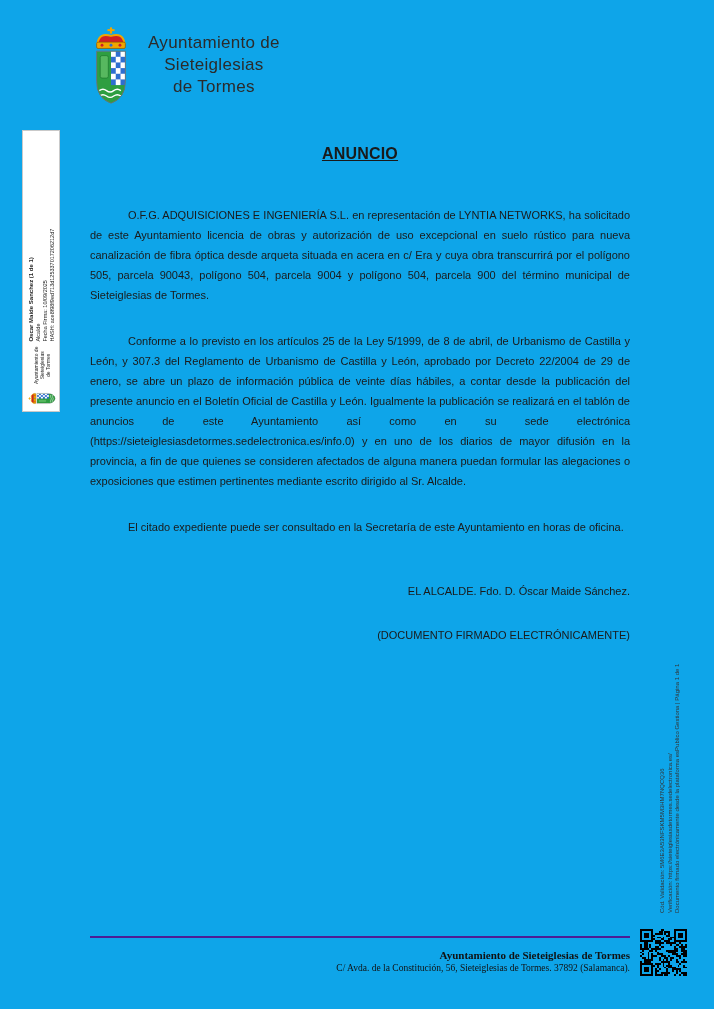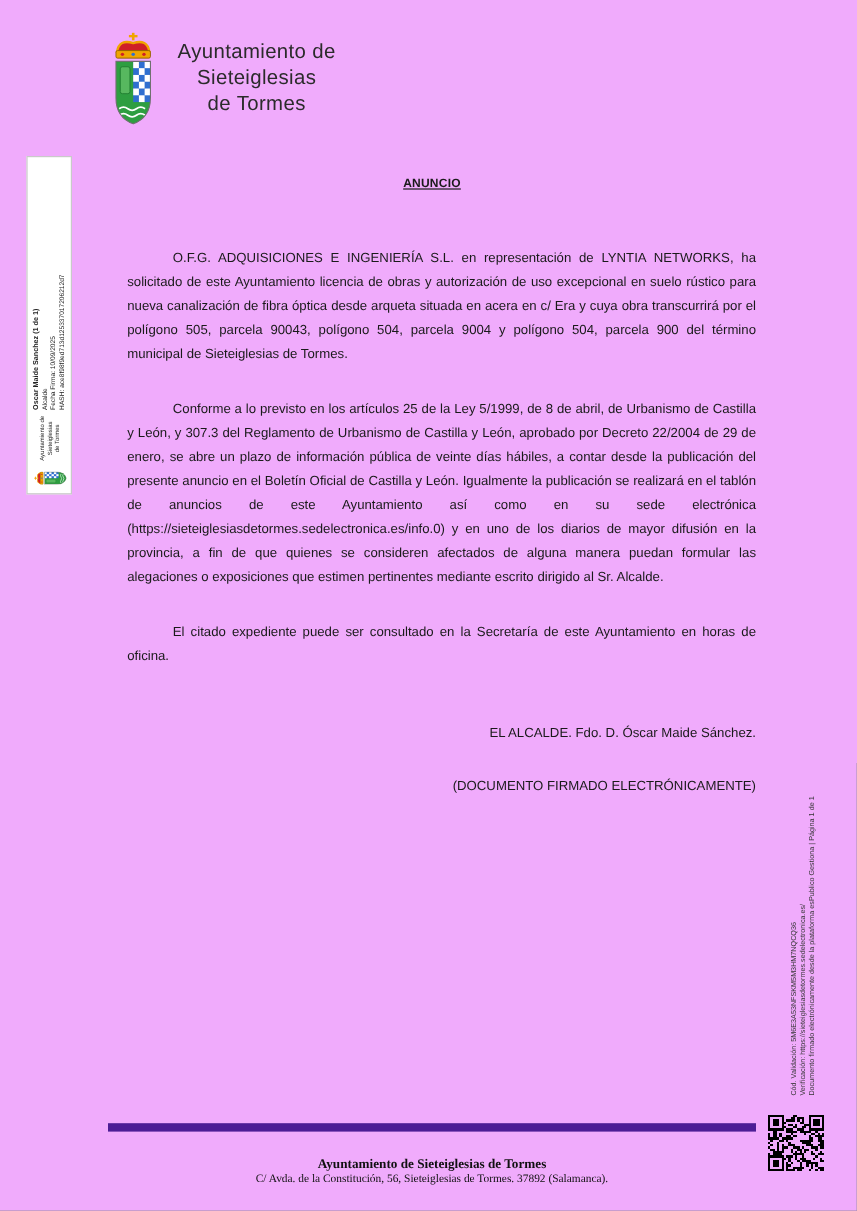--- a/index.html
+++ b/index.html
@@ -1,56 +1,56 @@
 <!DOCTYPE html>
 <html><head>
 <meta charset="utf-8">
 <style>
   * { margin:0; padding:0; box-sizing:border-box; }
   html,body { background:#888; }
   .page {
     position:relative; width:714px; height:1009px; margin:0 auto;
-    background:#f0abfc; overflow:hidden;
+    background:#0ea5e9; overflow:hidden;
     font-family:"Liberation Sans","DejaVu Sans",sans-serif; color:#1a1a1a;
   }
 
   
   .header { position:absolute; left:84px; top:26px; display:flex; align-items:flex-start; }
   .header .org-name { margin-left:10px; margin-top:6px; text-align:center;
     font-size:17px; line-height:22px; color:#2b2b2b; letter-spacing:.3px; }
 
   
   .sig-strip { position:absolute; left:22px; top:130px; width:38px; height:282px;
     border:1px solid #c9c9c9; background:#fff; }
   .sig-strip-inner { position:absolute; left:-122px; top:122px; width:282px; height:38px;
     transform:rotate(-90deg); display:flex; align-items:center; gap:5px; padding:0 5px; }
   .sig-org { font-size:5px; line-height:6px; text-align:center; color:#222; flex:0 0 auto; }
   .sig-block { font-size:5.5px; line-height:7px; color:#222; }
   .sig-block .signer { font-weight:bold; font-size:6px; }
 
   
   .content { position:absolute; left:90px; top:146px; width:540px; }
-  .doc-title { text-align:center; font-size:10px; font-weight:bold;
+  .doc-title { text-align:center; font-size:16px; font-weight:bold;
     text-decoration:underline; line-height:15px; letter-spacing:.2px; }
   .content p { font-size:11px; line-height:20px; text-align:justify;
-    text-indent:38px; color:#1a1a1a;margin-left:16px; }
+    text-indent:38px; color:#1a1a1a; }
   .p1 { margin-top:44px; }
   .p2 { margin-top:26px; }
   .p3 { margin-top:26px; }
   .sig-line { margin-top:44px; text-align:right; font-size:11px; line-height:20px; }
   .signed-note { margin-top:24px; text-align:right; font-size:11px; line-height:20px; }
 
   
   .right-margin { position:absolute; left:528px; top:758px; width:286px; height:24px;
     transform:rotate(-90deg); }
   .right-margin div { font-size:6px; line-height:7.5px; color:#333; white-space:nowrap; }
 
   
   .footer { position:absolute; left:90px; top:936px; width:540px;
-    border-top:7px solid #4c1d95; padding-top:21px; text-align:center;
+    border-top:2px solid #4c1d95; padding-top:11px; text-align:right;
     font-family:"Liberation Serif","DejaVu Serif",serif; }
   .footer .f-org { font-size:11px; font-weight:bold; line-height:13px; color:#111; }
   .footer .f-addr { font-size:9.5px; line-height:13px; color:#111; }
 
   
   .qr { position:absolute; left:640px; top:929px; width:47px; height:47px; }
 </style>
 </head>
 <body>
 

